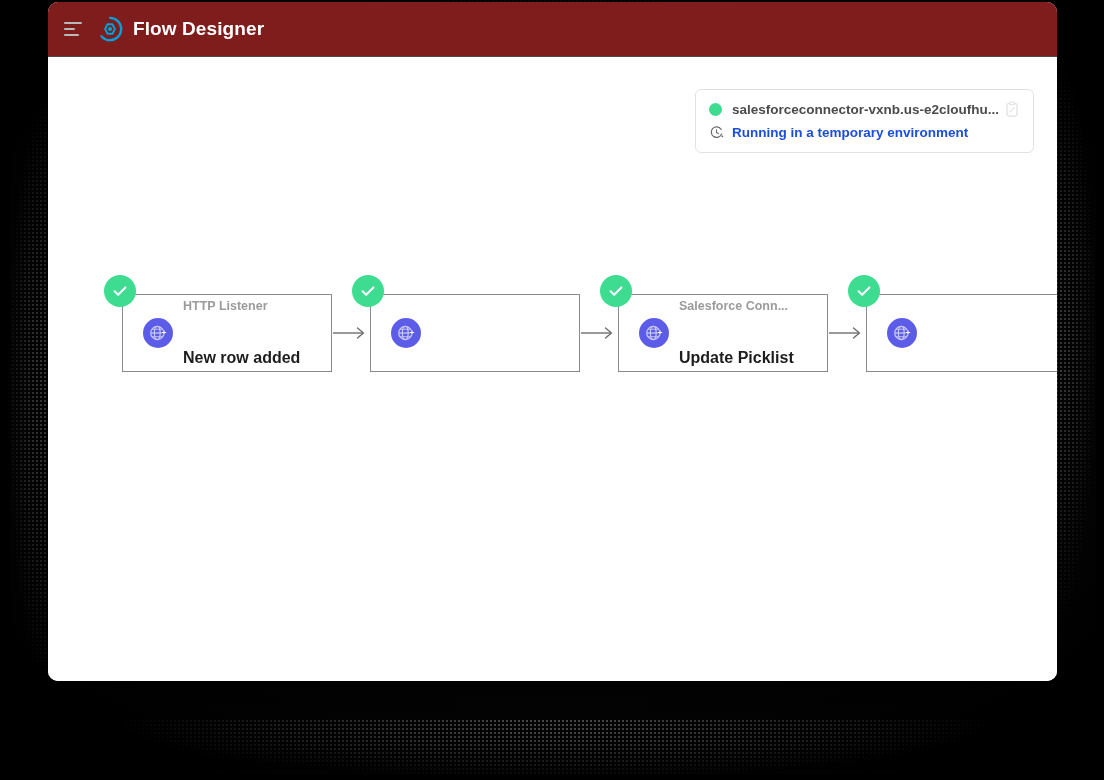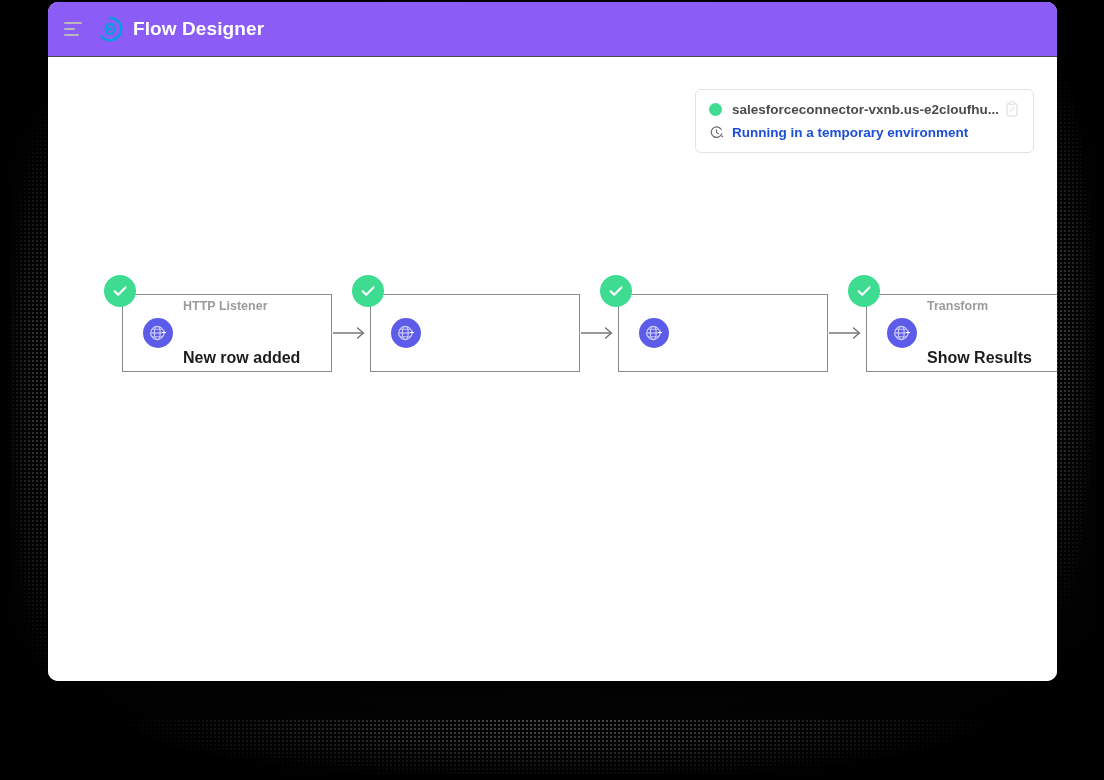--- a/index.html
+++ b/index.html
@@ -66,21 +66,21 @@
     height: 679px;
     background: #ffffff;
     border-radius: 10px;
     overflow: hidden;
     box-shadow: 0 18px 60px rgba(0,0,0,0.8);
   }
 
   
   .titlebar {
     height: 55px;
-    background: #8b5cf6;
+    background: #7f1d1d;
     border-bottom: 1px solid #4a4a4a;
     display: flex;
     align-items: center;
     padding-left: 14px;
   }
   .hamburger {
     width: 24px;
     height: 24px;
     display: flex;
     flex-direction: column;
@@ -301,20 +301,24 @@
         <div class="node">
           <svg class="node-icon" viewBox="0 0 32 32">
             <circle cx="16" cy="16" r="16" fill="#5c5ce8"></circle>
             <circle cx="15.2" cy="16" r="7" fill="none" stroke="#c9c9f7" stroke-width="1.3"></circle>
             <ellipse cx="15.2" cy="16" rx="3.1" ry="7" fill="none" stroke="#c9c9f7" stroke-width="1.3"></ellipse>
             <path d="M8.4 16 H22" stroke="#c9c9f7" stroke-width="1.3"></path>
             <path d="M9.6 12 H20.8 M9.6 20 H20.8" stroke="#c9c9f7" stroke-width="1"></path>
             <circle cx="22.3" cy="15.4" r="2.6" fill="#5c5ce8"></circle>
             <path d="M22.3 13.5 V17.3 M20.4 15.4 H24.2" stroke="#ffffff" stroke-width="1.2" stroke-linecap="round"></path>
           </svg>
+          <div class="node-text">
+            <span class="node-type">Salesforce Conn...</span>
+            <span class="node-name">Update Picklist</span>
+          </div>
         </div>
         <div class="node-badge">
           <svg width="18" height="18" viewBox="0 0 18 18">
             <path d="M3.6 9.3 L7.2 12.8 L14.4 5.4" fill="none" stroke="#ffffff" stroke-width="2.1" stroke-linecap="round" stroke-linejoin="round"></path>
           </svg>
         </div>
       </div>
 
       <svg class="connector" viewBox="0 0 38 20">
         <path d="M1 10 H31" stroke="#6e6e6e" stroke-width="1.4"></path>
@@ -325,24 +329,20 @@
         <div class="node">
           <svg class="node-icon" viewBox="0 0 32 32">
             <circle cx="16" cy="16" r="16" fill="#5c5ce8"></circle>
             <circle cx="15.2" cy="16" r="7" fill="none" stroke="#c9c9f7" stroke-width="1.3"></circle>
             <ellipse cx="15.2" cy="16" rx="3.1" ry="7" fill="none" stroke="#c9c9f7" stroke-width="1.3"></ellipse>
             <path d="M8.4 16 H22" stroke="#c9c9f7" stroke-width="1.3"></path>
             <path d="M9.6 12 H20.8 M9.6 20 H20.8" stroke="#c9c9f7" stroke-width="1"></path>
             <circle cx="22.3" cy="15.4" r="2.6" fill="#5c5ce8"></circle>
             <path d="M22.3 13.5 V17.3 M20.4 15.4 H24.2" stroke="#ffffff" stroke-width="1.2" stroke-linecap="round"></path>
           </svg>
-          <div class="node-text">
-            <span class="node-type">Transform</span>
-            <span class="node-name">Show Results</span>
-          </div>
         </div>
         <div class="node-badge">
           <svg width="18" height="18" viewBox="0 0 18 18">
             <path d="M3.6 9.3 L7.2 12.8 L14.4 5.4" fill="none" stroke="#ffffff" stroke-width="2.1" stroke-linecap="round" stroke-linejoin="round"></path>
           </svg>
         </div>
       </div>
 
     </div>
   </div>

